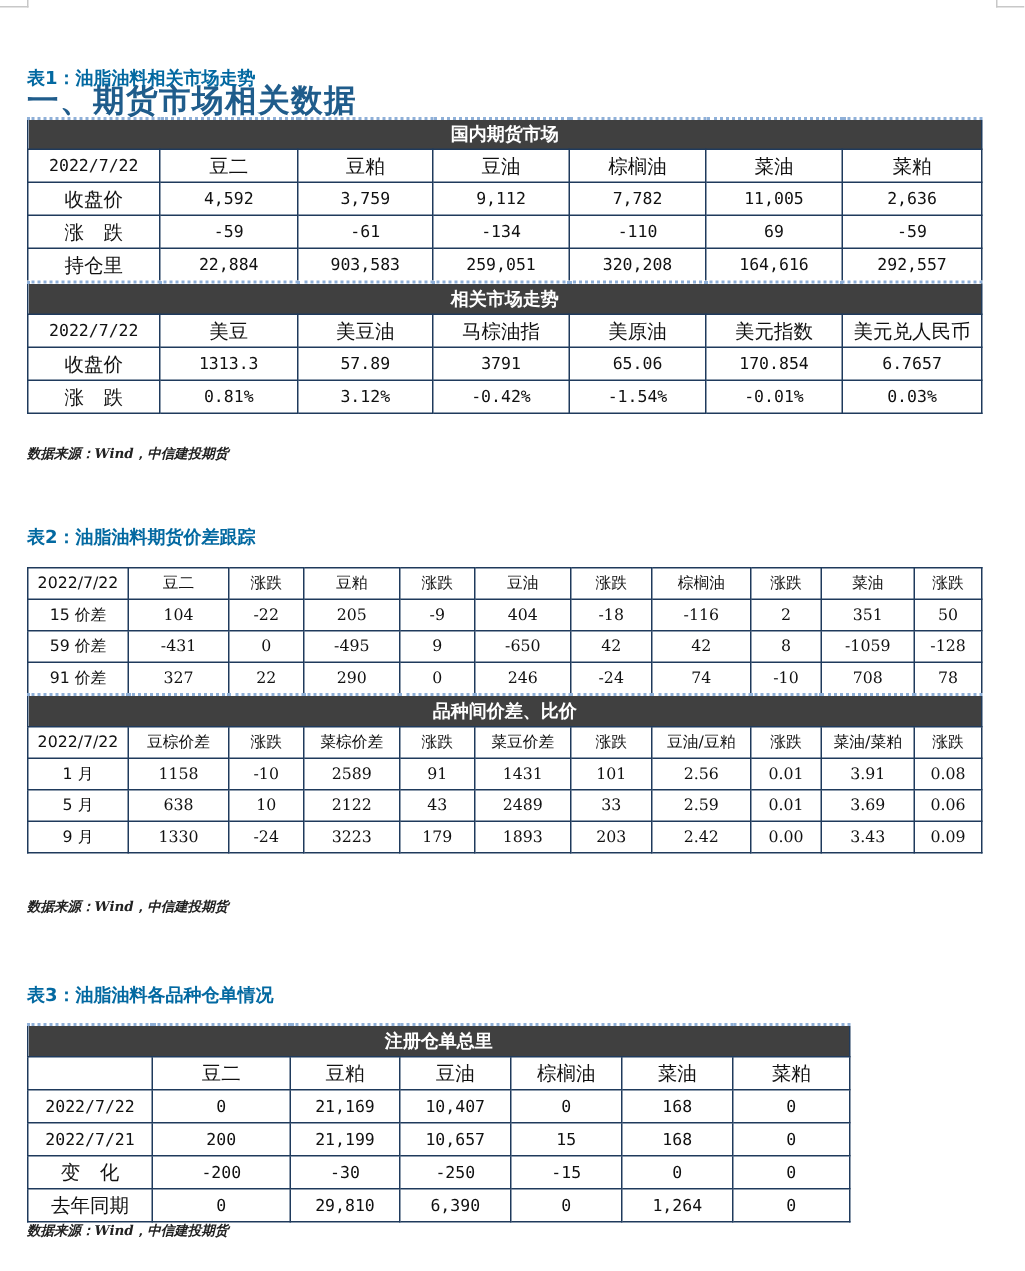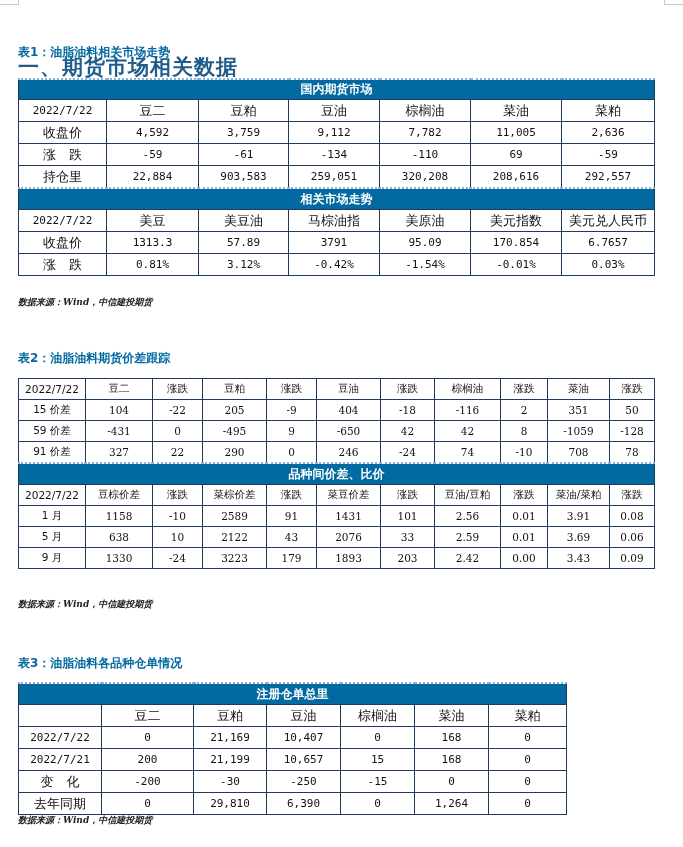--- a/index.html
+++ b/index.html
@@ -11,21 +11,21 @@
                border-left: 1px solid #c8c8c8; border-bottom: 1px solid #c8c8c8; }
   .h1 { position: absolute; left: 18px; top: 5px; font-size: 21px; font-weight: bold;
         color: #1f5c8b; letter-spacing: 1px; margin-top: 48px; }
   .caption { position: absolute; left: 18px; font-size: 12px; font-weight: bold; color: #0369a1; }
   .source { position: absolute; left: 18px; font-size: 9px; font-weight: bold; font-style: italic;
             color: #222; font-family: "DejaVu Serif", serif; }
   table.t { position: absolute; left: 18px; border-collapse: collapse; table-layout: fixed;
             font-family: "DejaVu Sans", sans-serif; }
   table.t td { border: 1px solid #1f3a5c; text-align: center; vertical-align: middle;
                padding: 0; white-space: nowrap; overflow: hidden; }
-  table.t tr.band td { background: #0369a1; color: #ffffff; font-weight: bold;
+  table.t tr.band td { background: #404040; color: #ffffff; font-weight: bold;
                        font-size: 12px; border-top: 2px dotted #8fb0d8; }
   table.t1 td { font-size: 12px; height: 21px; }
   table.t1 td.num { font-size: 11px; font-family: "DejaVu Sans Mono", monospace; }
   table.t1 td.lbl { font-size: 13px; }
   table.t2 td { font-size: 10.5px; height: 20px; }
   table.t2 td.num { font-family: "DejaVu Serif", serif; }
   table.t3 td { font-size: 12px; height: 21px; }
   table.t3 td.num { font-size: 11px; font-family: "DejaVu Sans Mono", monospace; }
   table.t3 td.lbl { font-size: 13px; }
 </style>
@@ -78,41 +78,41 @@
     <td class="num">-110</td>
     <td class="num">69</td>
     <td class="num">-59</td>
   </tr>
   <tr>
     <td class="lbl">持仓里</td>
     <td class="num">22,884</td>
     <td class="num">903,583</td>
     <td class="num">259,051</td>
     <td class="num">320,208</td>
-    <td class="num">208,616</td>
+    <td class="num">164,616</td>
     <td class="num">292,557</td>
   </tr>
   <tr class="band">
     <td colspan="7" style="height:20px">相关市场走势</td>
   </tr>
   <tr>
     <td class="num">2022/7/22</td>
     <td class="lbl">美豆</td>
     <td class="lbl">美豆油</td>
     <td class="lbl">马棕油指</td>
     <td class="lbl">美原油</td>
     <td class="lbl">美元指数</td>
     <td class="lbl">美元兑人民币</td>
   </tr>
   <tr>
     <td class="lbl">收盘价</td>
     <td class="num">1313.3</td>
     <td class="num">57.89</td>
     <td class="num">3791</td>
-    <td class="num">95.09</td>
+    <td class="num">65.06</td>
     <td class="num">170.854</td>
     <td class="num">6.7657</td>
   </tr>
   <tr>
     <td class="lbl">涨　跌</td>
     <td class="num">0.81%</td>
     <td class="num">3.12%</td>
     <td class="num">-0.42%</td>
     <td class="num">-1.54%</td>
     <td class="num">-0.01%</td>
@@ -218,21 +218,21 @@
     <td class="num">0.01</td>
     <td class="num">3.91</td>
     <td class="num">0.08</td>
   </tr>
   <tr>
     <td>5 月</td>
     <td class="num">638</td>
     <td class="num">10</td>
     <td class="num">2122</td>
     <td class="num">43</td>
-    <td class="num">2076</td>
+    <td class="num">2489</td>
     <td class="num">33</td>
     <td class="num">2.59</td>
     <td class="num">0.01</td>
     <td class="num">3.69</td>
     <td class="num">0.06</td>
   </tr>
   <tr>
     <td>9 月</td>
     <td class="num">1330</td>
     <td class="num">-24</td>

